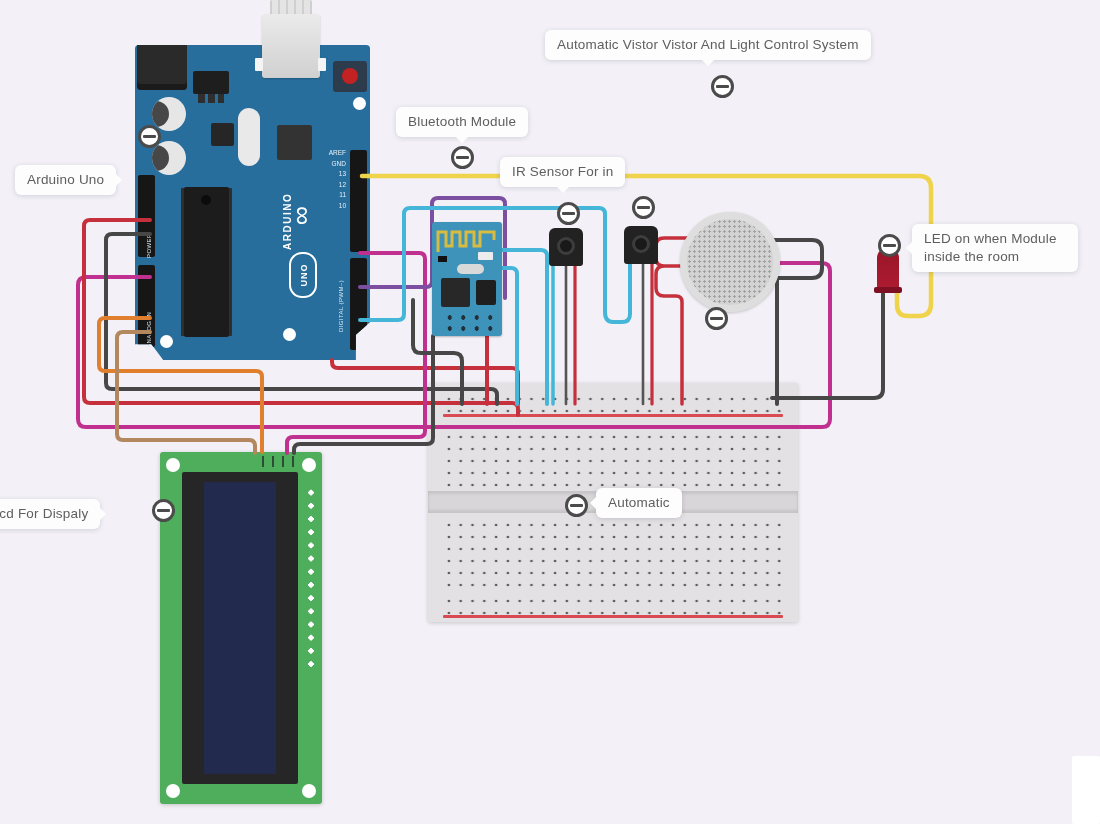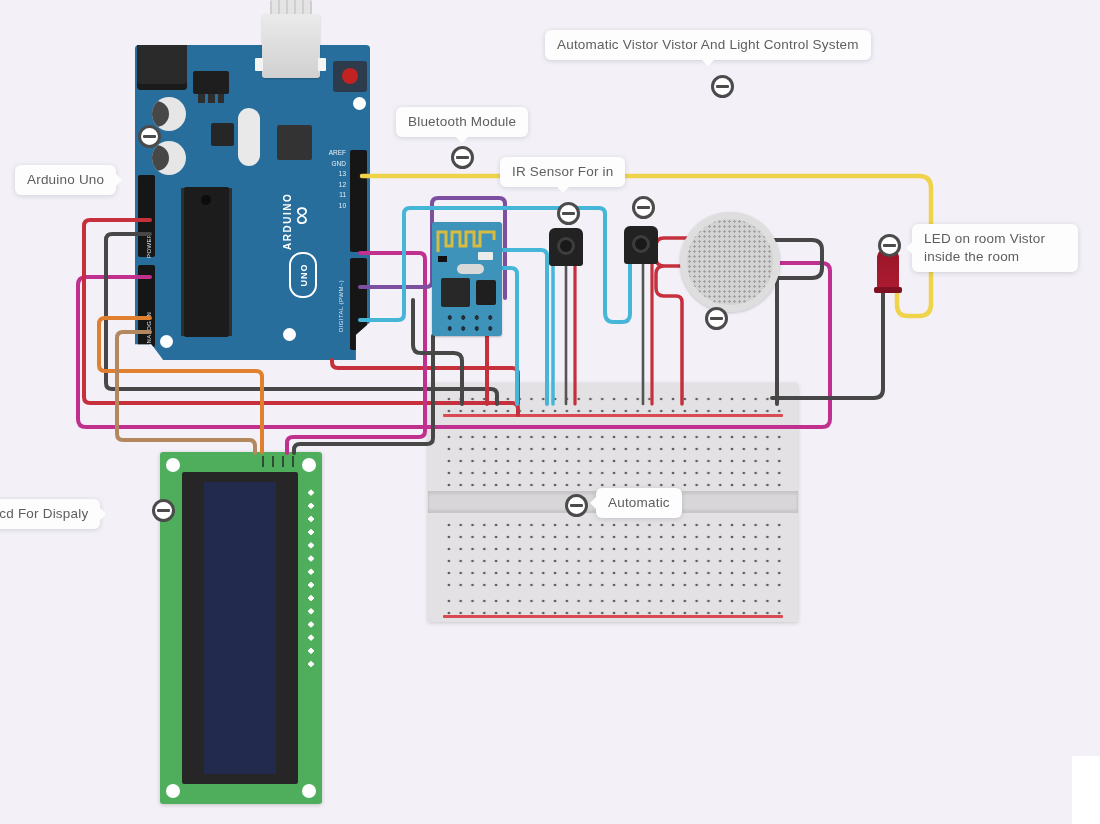--- a/index.html
+++ b/index.html
@@ -260,21 +260,21 @@
   <div class="callout pt-bottom" style="left:500px;top:157px;">
     <span>IR Sensor For in</span>
   </div>
   <div class="minus" style="left:557px;top:202px;"></div>
 
   <div class="minus" style="left:632px;top:196px;"></div>
 
   <div class="minus" style="left:705px;top:307px;"></div>
 
   <div class="callout two pt-left" style="left:912px;top:224px;width:142px;">
-    <div>LED on room Vistor</div>
+    <div>LED on when Module</div>
     <div>inside the room</div>
   </div>
   <div class="minus" style="left:878px;top:234px;"></div>
 
   <div class="callout pt-left" style="left:596px;top:488px;">
     <span>Automatic</span>
   </div>
   <div class="minus" style="left:565px;top:494px;"></div>
 
   <div class="callout pt-right" style="left:-42px;top:499px;">

